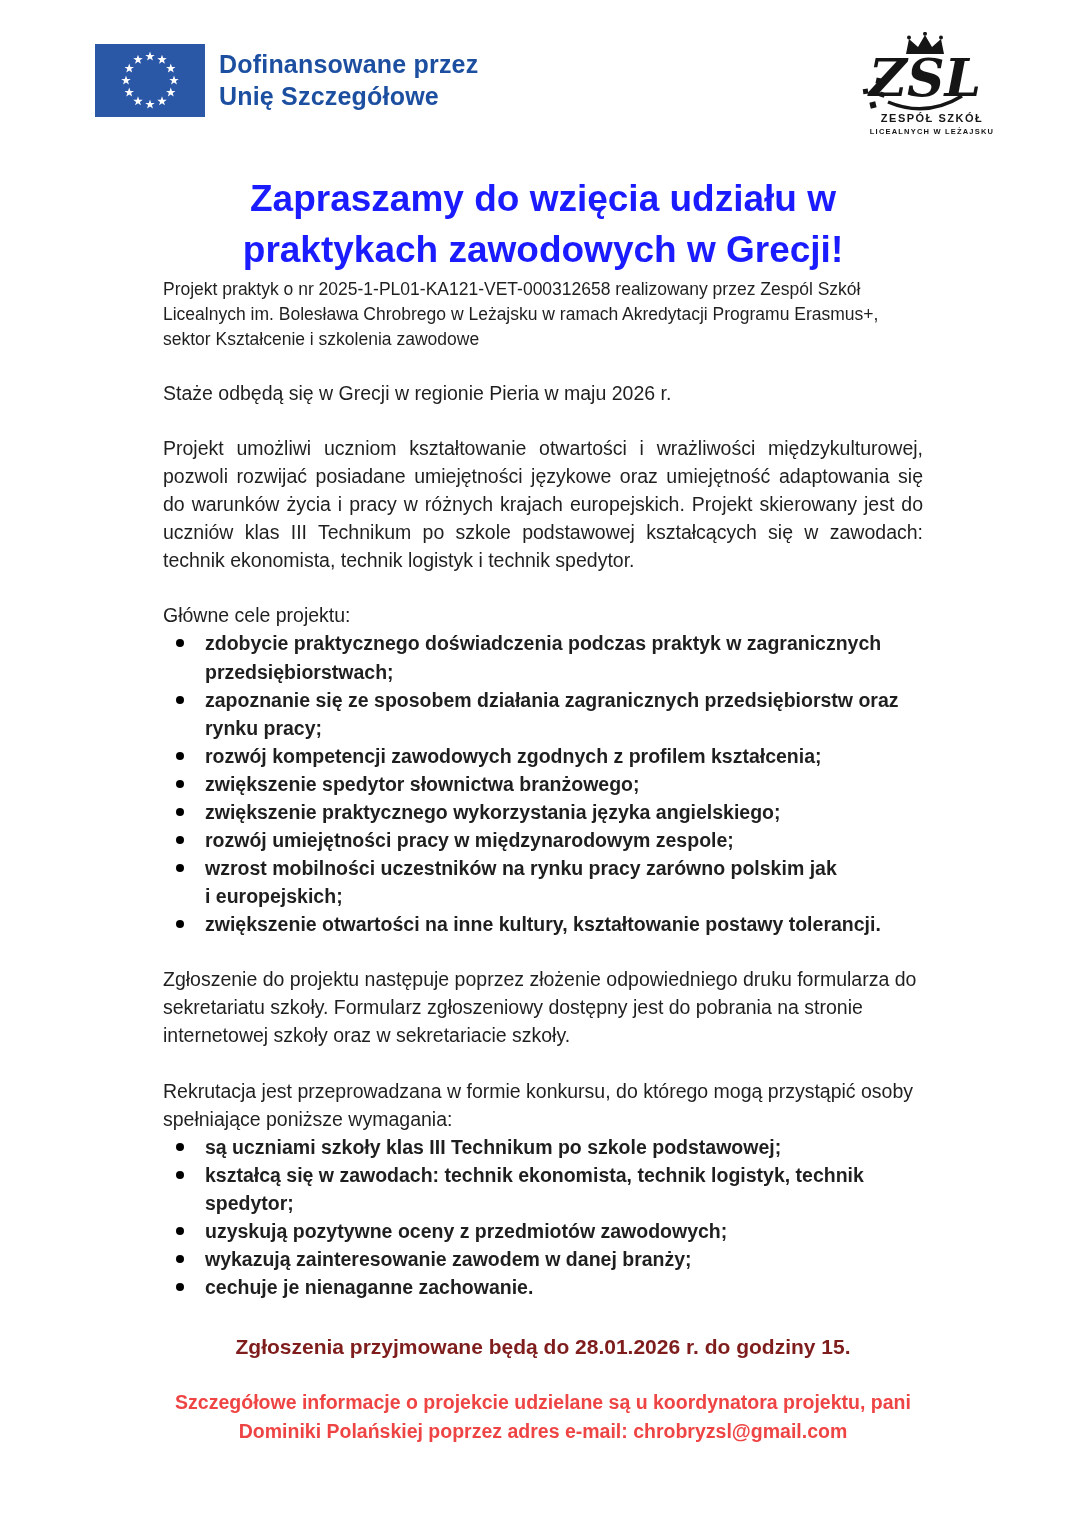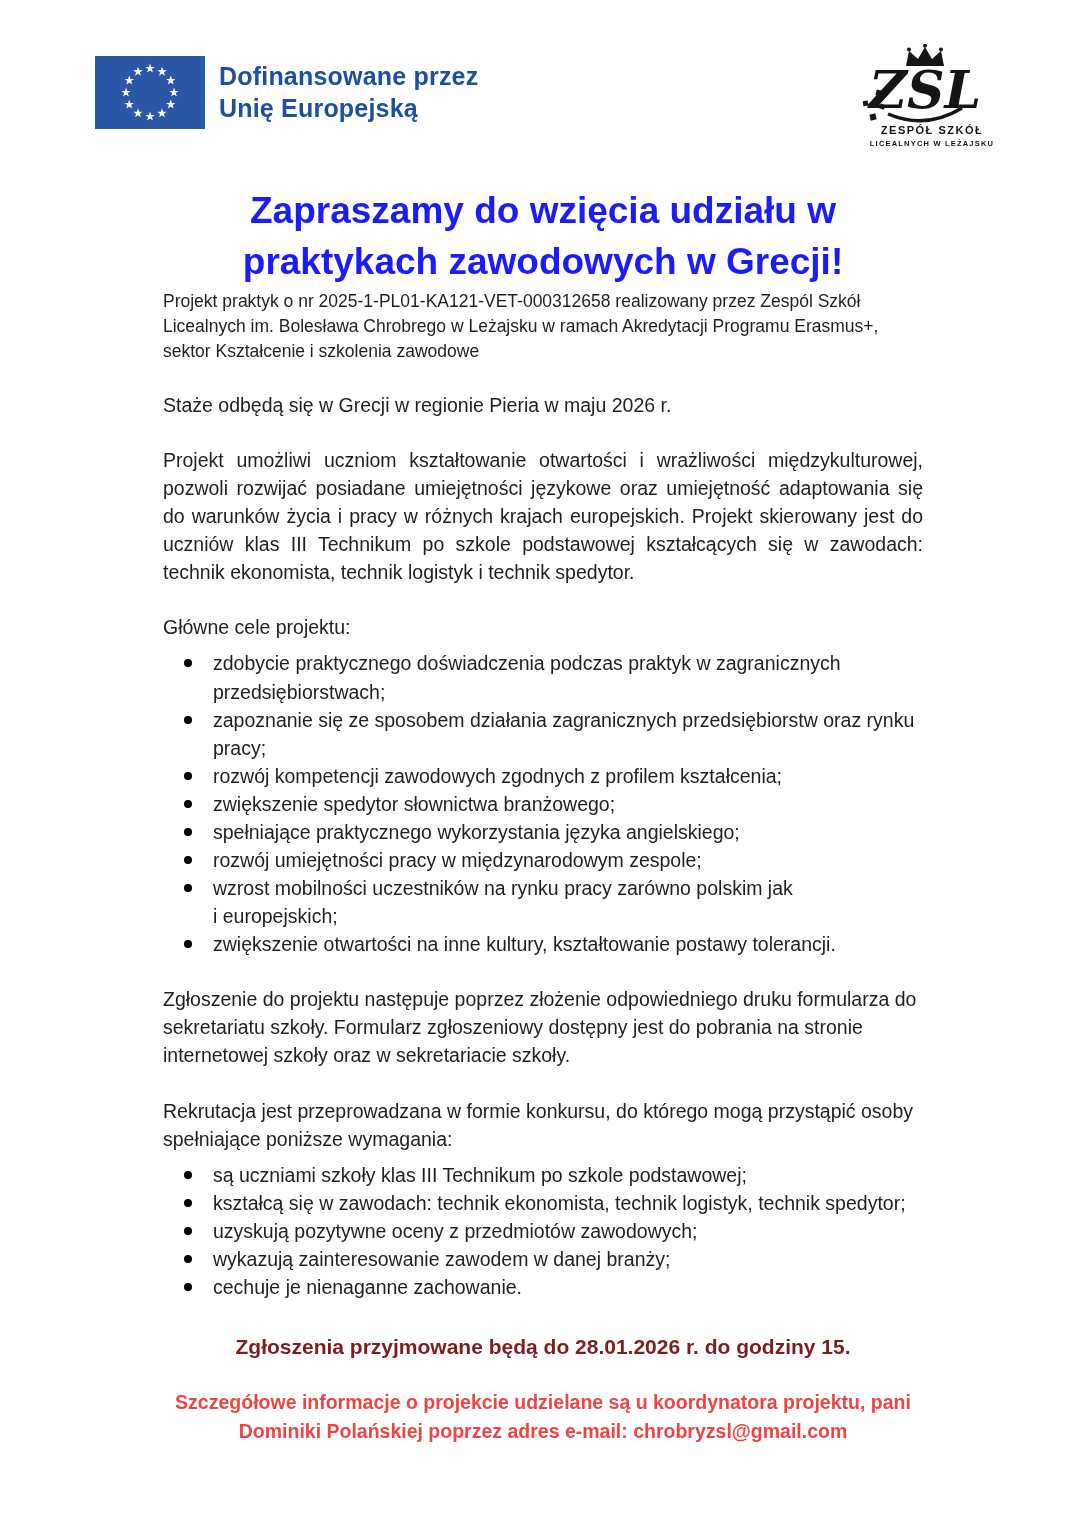--- a/index.html
+++ b/index.html
@@ -4,21 +4,21 @@
 <style>
   html,body { margin:0; padding:0; background:#ffffff; }
   .page {
     position:relative; width:1086px; height:1536px; margin:0 auto;
     background:#ffffff; overflow:hidden;
     font-family:"Liberation Sans", sans-serif; color:var(--text_color,#1f1f1f);
   }
   
   .header {
     display:flex; justify-content:space-between; align-items:flex-start;
-    padding:56px 92px 0 95px;
+    padding:44px 92px 0 95px;
   }
   .eu-logo { display:flex; align-items:center; gap:14px; }
   .eu-flag { display:block; }
   .eu-flag rect { fill:var(--eu_flag_blue,#2b57a7); }
   .eu-flag polygon { fill:#ffffff; }
   .eu-text {
     color:var(--eu_text_blue,#1d4fa1); font-weight:bold;
     font-size:25px; line-height:1.26; letter-spacing:0.2px;
   }
   .zsl-logo { margin-top:-12px; }
@@ -29,21 +29,21 @@
     color:var(--title_blue,#1b1bff); font-size:37px; font-weight:bold; line-height:1.37;
   }
   
   .content { margin:0 163px; }
   .intro {
     margin:2px auto 0; max-width:800px; text-align:left;
     font-size:17.5px; line-height:1.42;
   }
   .para { margin:27px 0 0; font-size:19.5px; line-height:1.44; }
   .justify { text-align:justify; }
-  ul.bullets { list-style:none; margin:8px; padding:0; }
+  ul.bullets { list-style:none; margin:0; padding:0;font-weight:bold; }
   ul.bullets li {
     display:grid; grid-template-columns:42px 1fr; align-items:start;
     font-size:19.5px; line-height:1.44;
   }
   .dot-cell { padding-left:13px; }
   .dot { display:block; width:8px; height:8px; border-radius:50%; background:#000; margin-top:10px; }
   .bullet-text { white-space:pre-line; }
   .deadline {
     margin:34px auto 0; text-align:center;
     font-size:21px; font-weight:bold; color:#7f1d1d;
@@ -73,21 +73,21 @@
           <polygon transform="translate(55,60.5)" points="0,-5 1.18,-1.62 4.76,-1.55 1.9,0.62 2.94,4.05 0,2 -2.94,4.05 -1.9,0.62 -4.76,-1.55 -1.18,-1.62"></polygon>
           <polygon transform="translate(43,57.28)" points="0,-5 1.18,-1.62 4.76,-1.55 1.9,0.62 2.94,4.05 0,2 -2.94,4.05 -1.9,0.62 -4.76,-1.55 -1.18,-1.62"></polygon>
           <polygon transform="translate(34.22,48.5)" points="0,-5 1.18,-1.62 4.76,-1.55 1.9,0.62 2.94,4.05 0,2 -2.94,4.05 -1.9,0.62 -4.76,-1.55 -1.18,-1.62"></polygon>
           <polygon transform="translate(31,36.5)" points="0,-5 1.18,-1.62 4.76,-1.55 1.9,0.62 2.94,4.05 0,2 -2.94,4.05 -1.9,0.62 -4.76,-1.55 -1.18,-1.62"></polygon>
           <polygon transform="translate(34.22,24.5)" points="0,-5 1.18,-1.62 4.76,-1.55 1.9,0.62 2.94,4.05 0,2 -2.94,4.05 -1.9,0.62 -4.76,-1.55 -1.18,-1.62"></polygon>
           <polygon transform="translate(43,15.72)" points="0,-5 1.18,-1.62 4.76,-1.55 1.9,0.62 2.94,4.05 0,2 -2.94,4.05 -1.9,0.62 -4.76,-1.55 -1.18,-1.62"></polygon>
         </g>
       </svg>
       <div class="eu-text">
         <div>Dofinansowane przez</div>
-        <div>Unię Europejską</div>
+        <div>Unię Szczegółowe</div>
       </div>
     </div>
 
     <div class="zsl-logo">
       <svg width="140" height="112" viewBox="0 0 140 112" aria-hidden="true">
         <g fill="#151515">
           <path d="M52,22 L55,7 L64,15 L71,3 L78,15 L87,7 L90,22 Z"></path>
           <circle cx="55" cy="5.5" r="2"></circle>
           <circle cx="71" cy="1.8" r="2"></circle>
           <circle cx="87" cy="5.5" r="2"></circle>
@@ -139,21 +139,21 @@
       <li>
         <span class="dot-cell">
             <span class="dot"></span>
           </span>
         <span class="bullet-text">zwiększenie spedytor słownictwa branżowego;</span>
       </li>
       <li>
         <span class="dot-cell">
             <span class="dot"></span>
           </span>
-        <span class="bullet-text">spełniające praktycznego wykorzystania języka angielskiego;</span>
+        <span class="bullet-text">zwiększenie praktycznego wykorzystania języka angielskiego;</span>
       </li>
       <li>
         <span class="dot-cell">
             <span class="dot"></span>
           </span>
         <span class="bullet-text">rozwój umiejętności pracy w międzynarodowym zespole;</span>
       </li>
       <li>
         <span class="dot-cell">
             <span class="dot"></span>

